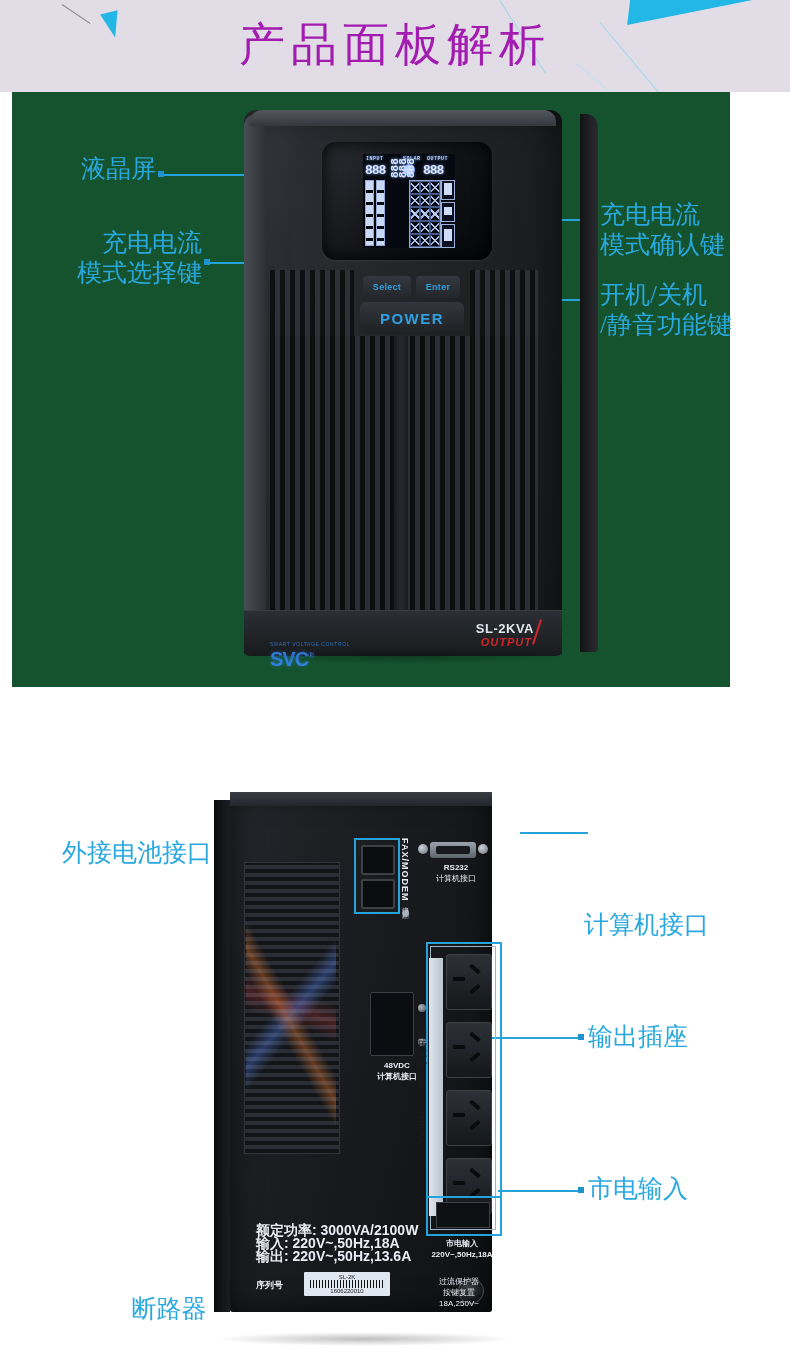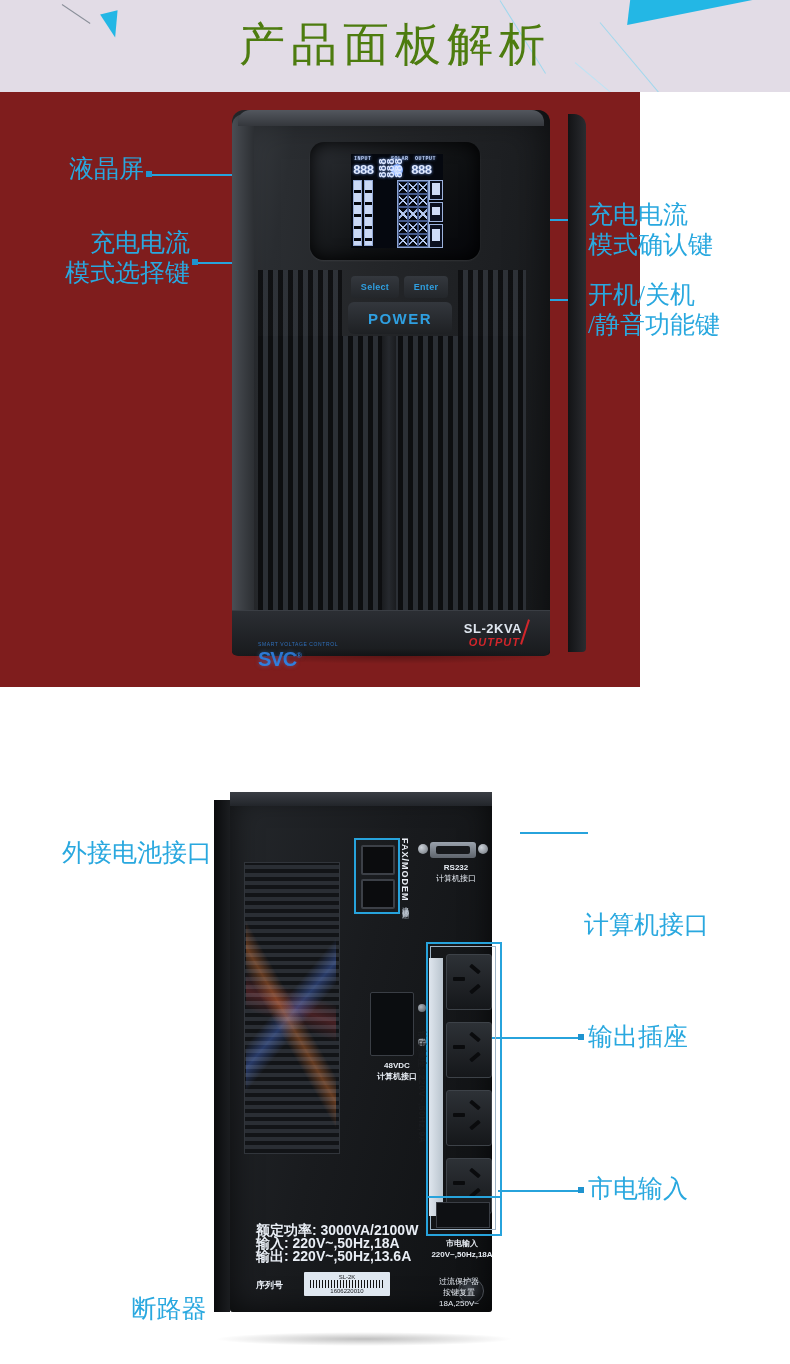--- a/index.html
+++ b/index.html
@@ -11,21 +11,21 @@
   .page{position:relative;width:790px;height:1364px;}
 
   
   .header{
     position:absolute;left:0;top:0;width:790px;height:92px;
     background:#e2dce6;overflow:hidden;
   }
   .hdr-title{
     position:absolute;left:0;top:14px;width:790px;text-align:center;
     font-family:"Liberation Serif", serif;
-    font-size:46px;letter-spacing:6px;color:#4d7c0f;font-weight:400;
+    font-size:46px;letter-spacing:6px;color:#a21caf;font-weight:400;
   }
   .tri{position:absolute;width:0;height:0;}
   .tri-big{
     left:630px;top:-22px;
     border-left:0 solid transparent;
     border-top:58px solid #23b7e5;
     border-right:175px solid transparent;
     transform:rotate(7deg);
   }
   .tri-small{
@@ -46,21 +46,21 @@
     position:absolute;color:#29a8df;
     font-family:"Liberation Serif", serif;
     font-size:25px;line-height:30px;white-space:pre-line;font-weight:400;
   }
   .callout.rt{text-align:left;}
   .callout.lt{text-align:right;}
   .lead{position:absolute;background:#27a3dc;height:2px;}
   .lead-dot{position:absolute;width:6px;height:6px;background:#1f93cf;}
 
   
-  .front-wrap{position:absolute;left:0;top:92px;width:640px;height:595px;background:#7f1d1d;}
+  .front-wrap{position:absolute;left:12px;top:92px;width:718px;height:595px;background:#14532d;}
   .unit{
     position:absolute;left:232px;top:18px;width:318px;height:545px;padding-left:36px;
   }
   .unit-body{
     position:absolute;left:0;top:0;width:318px;height:545px;
     background:linear-gradient(100deg,#3b3f44 0%,#2a2d31 16%,#242629 40%,#1d1f22 70%,#16181a 100%);
     border-radius:12px 12px 4px 4px;
     box-shadow:inset 0 0 40px rgba(0,0,0,.6);
   }
   .unit-left-edge{

